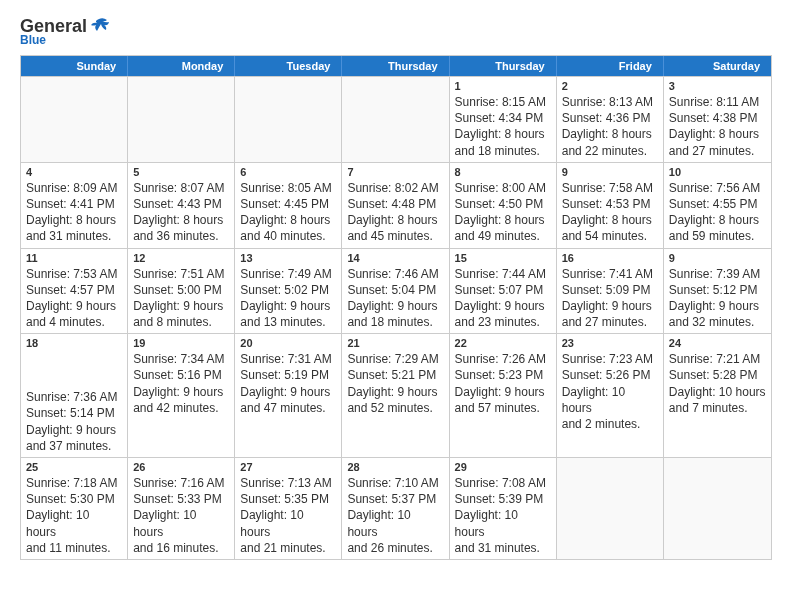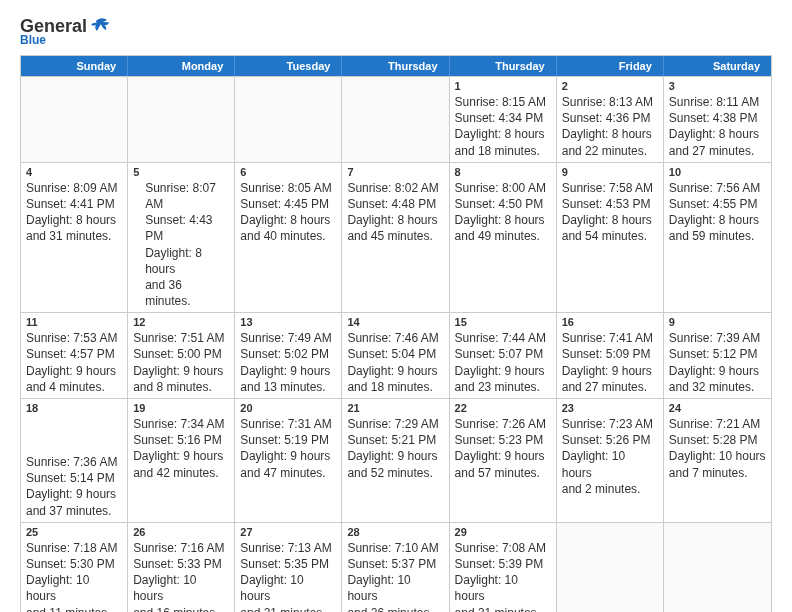--- a/index.html
+++ b/index.html
@@ -155,21 +155,21 @@
         <div class="cal-row">
           <div class="cal-cell">
             <div class="day-num">4</div>
             <div class="cell-text" style="white-space: pre-line;">Sunrise: 8:09 AM
 Sunset: 4:41 PM
 Daylight: 8 hours
 and 31 minutes.</div>
           </div>
           <div class="cal-cell">
             <div class="day-num">5</div>
-            <div class="cell-text" style="white-space: pre-line; margin-left: 12px;">Sunrise: 8:07 AM
+            <div class="cell-text" style="white-space: pre-line;">Sunrise: 8:07 AM
 Sunset: 4:43 PM
 Daylight: 8 hours
 and 36 minutes.</div>
           </div>
           <div class="cal-cell">
             <div class="day-num">6</div>
             <div class="cell-text" style="white-space: pre-line;">Sunrise: 8:05 AM
 Sunset: 4:45 PM
 Daylight: 8 hours
 and 40 minutes.</div>

